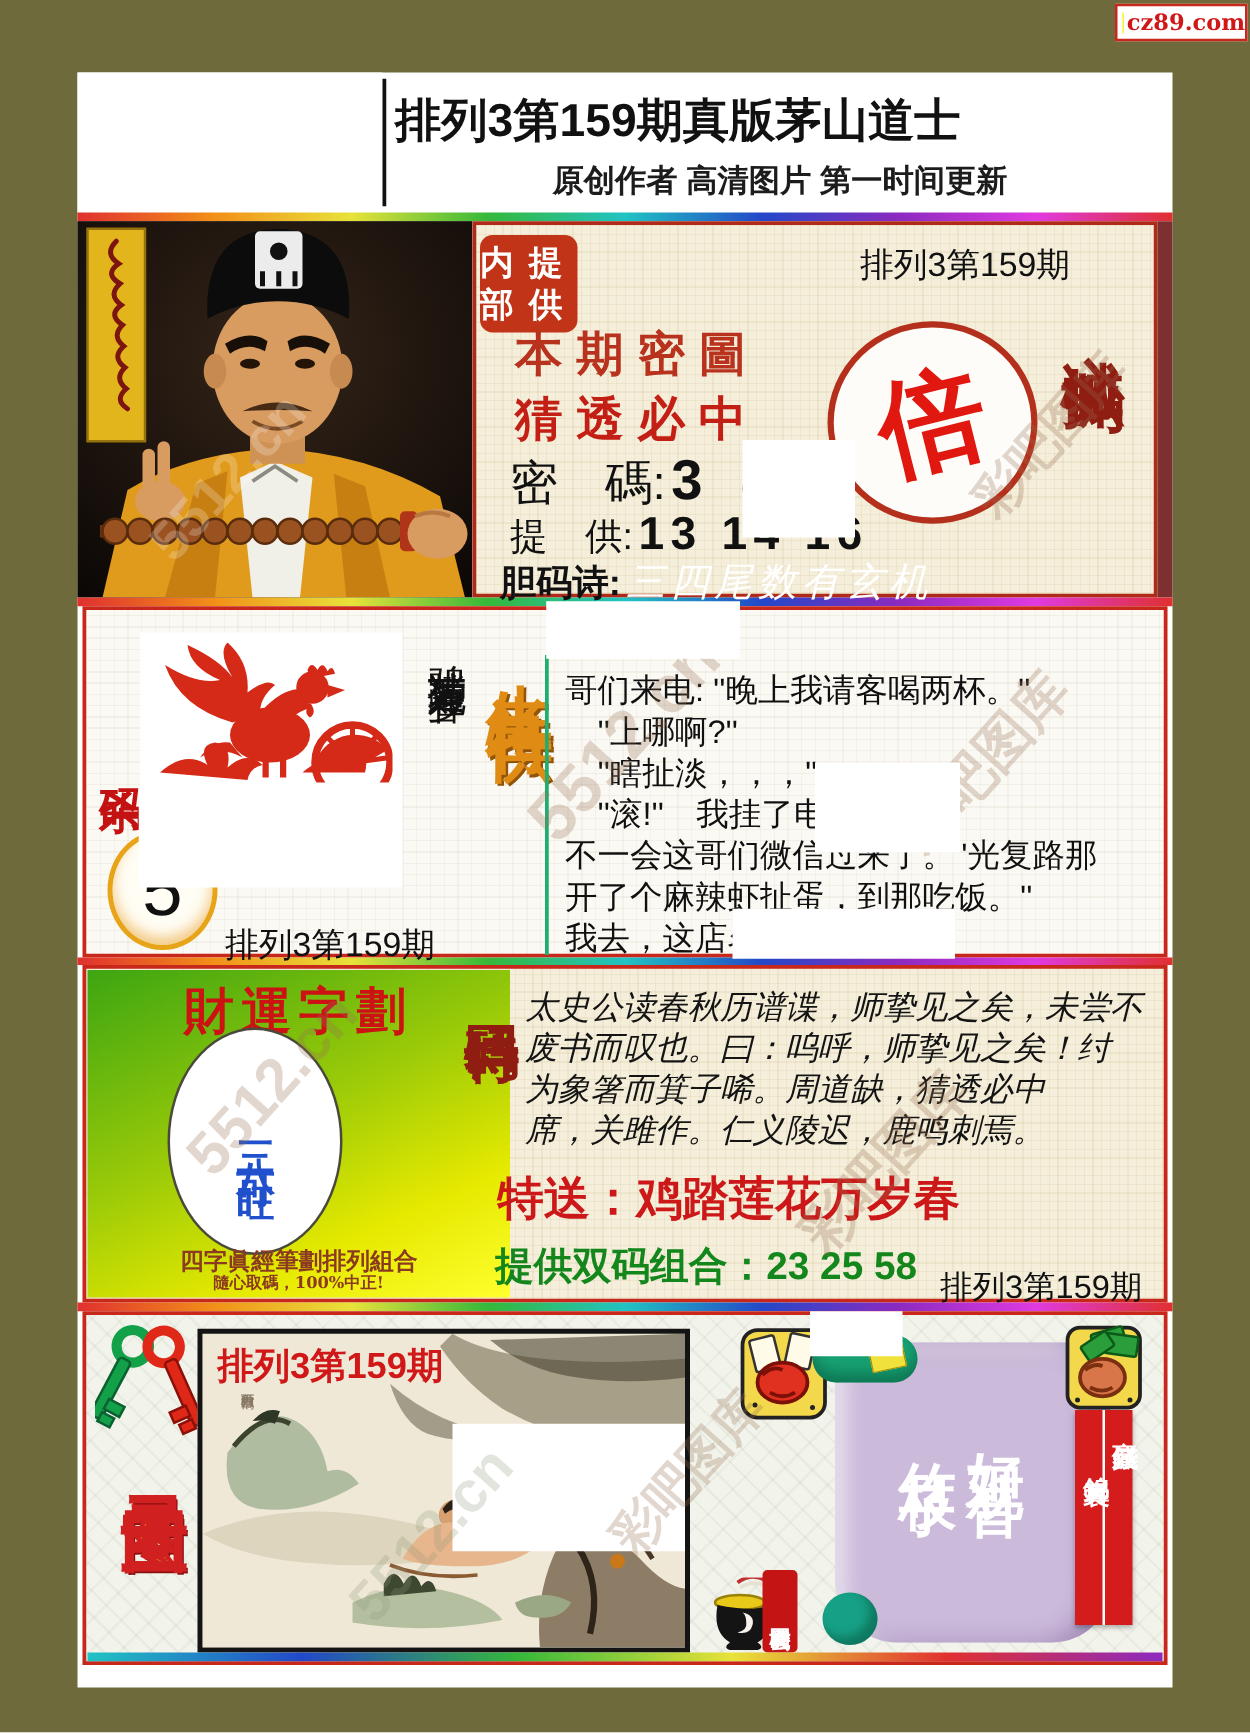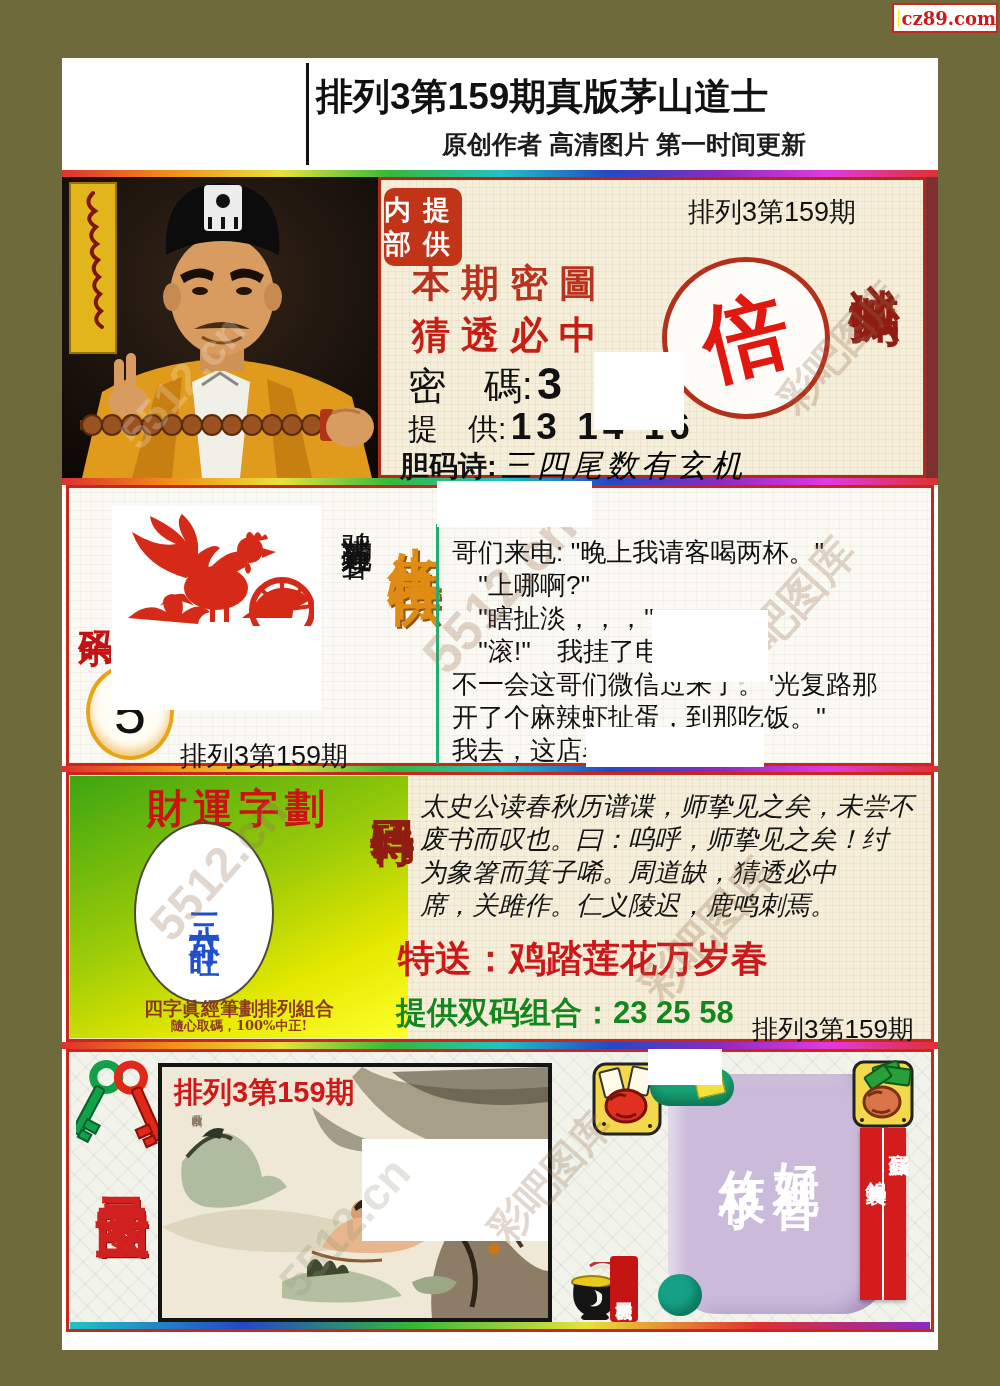--- a/index.html
+++ b/index.html
@@ -126,21 +126,21 @@
   <div class="abs" style="left:408px;top:358px;z-index:2;">
     <span style="font-size:38px;color:#111;">密　碼:</span>
     <span style="font-size:45px;font-weight:bold;color:#111;letter-spacing:9px;">3 8 2</span>
   </div>
   <div class="abs" style="left:408px;top:406px;z-index:2;">
     <span style="font-size:30px;color:#111;">提　供:</span>
     <span style="font-size:37px;font-weight:bold;color:#111;letter-spacing:5px;">13 14 16</span>
   </div>
   <div class="abs" style="left:400px;top:445px;z-index:2;white-space:nowrap;">
     <span style="font-size:29px;color:#111;font-weight:bold;">胆码诗:</span>
-    <span class="serifc" style="font-size:31px;color:#000000;font-style:italic;letter-spacing:4px;">三四尾数有玄机</span>
+    <span class="serifc" style="font-size:31px;color:#ffffff;font-style:italic;letter-spacing:4px;">三四尾数有玄机</span>
   </div>
   <div class="whitebox" style="left:594px;top:352px;width:90px;height:78px;"></div>
   <div class="abs" style="left:662px;top:257px;width:158px;height:152px;border:5px solid #b5301c;border-radius:50%;
               background:#fdfcf8;z-index:3;display:flex;align-items:center;justify-content:center;">
     <span class="serifc" style="font-size:86px;font-weight:bold;color:#e01810;transform:rotate(-14deg);">倍</span>
   </div>
   <div class="abs vt serifc" style="left:842px;top:243px;height:230px;font-size:50px;font-weight:bold;color:#8f1d12;
               letter-spacing:6px;z-index:2;">心诚抓码</div>
 
   <div class="rainbow" style="left:62px;top:478px;width:876px;height:7px;"></div>

